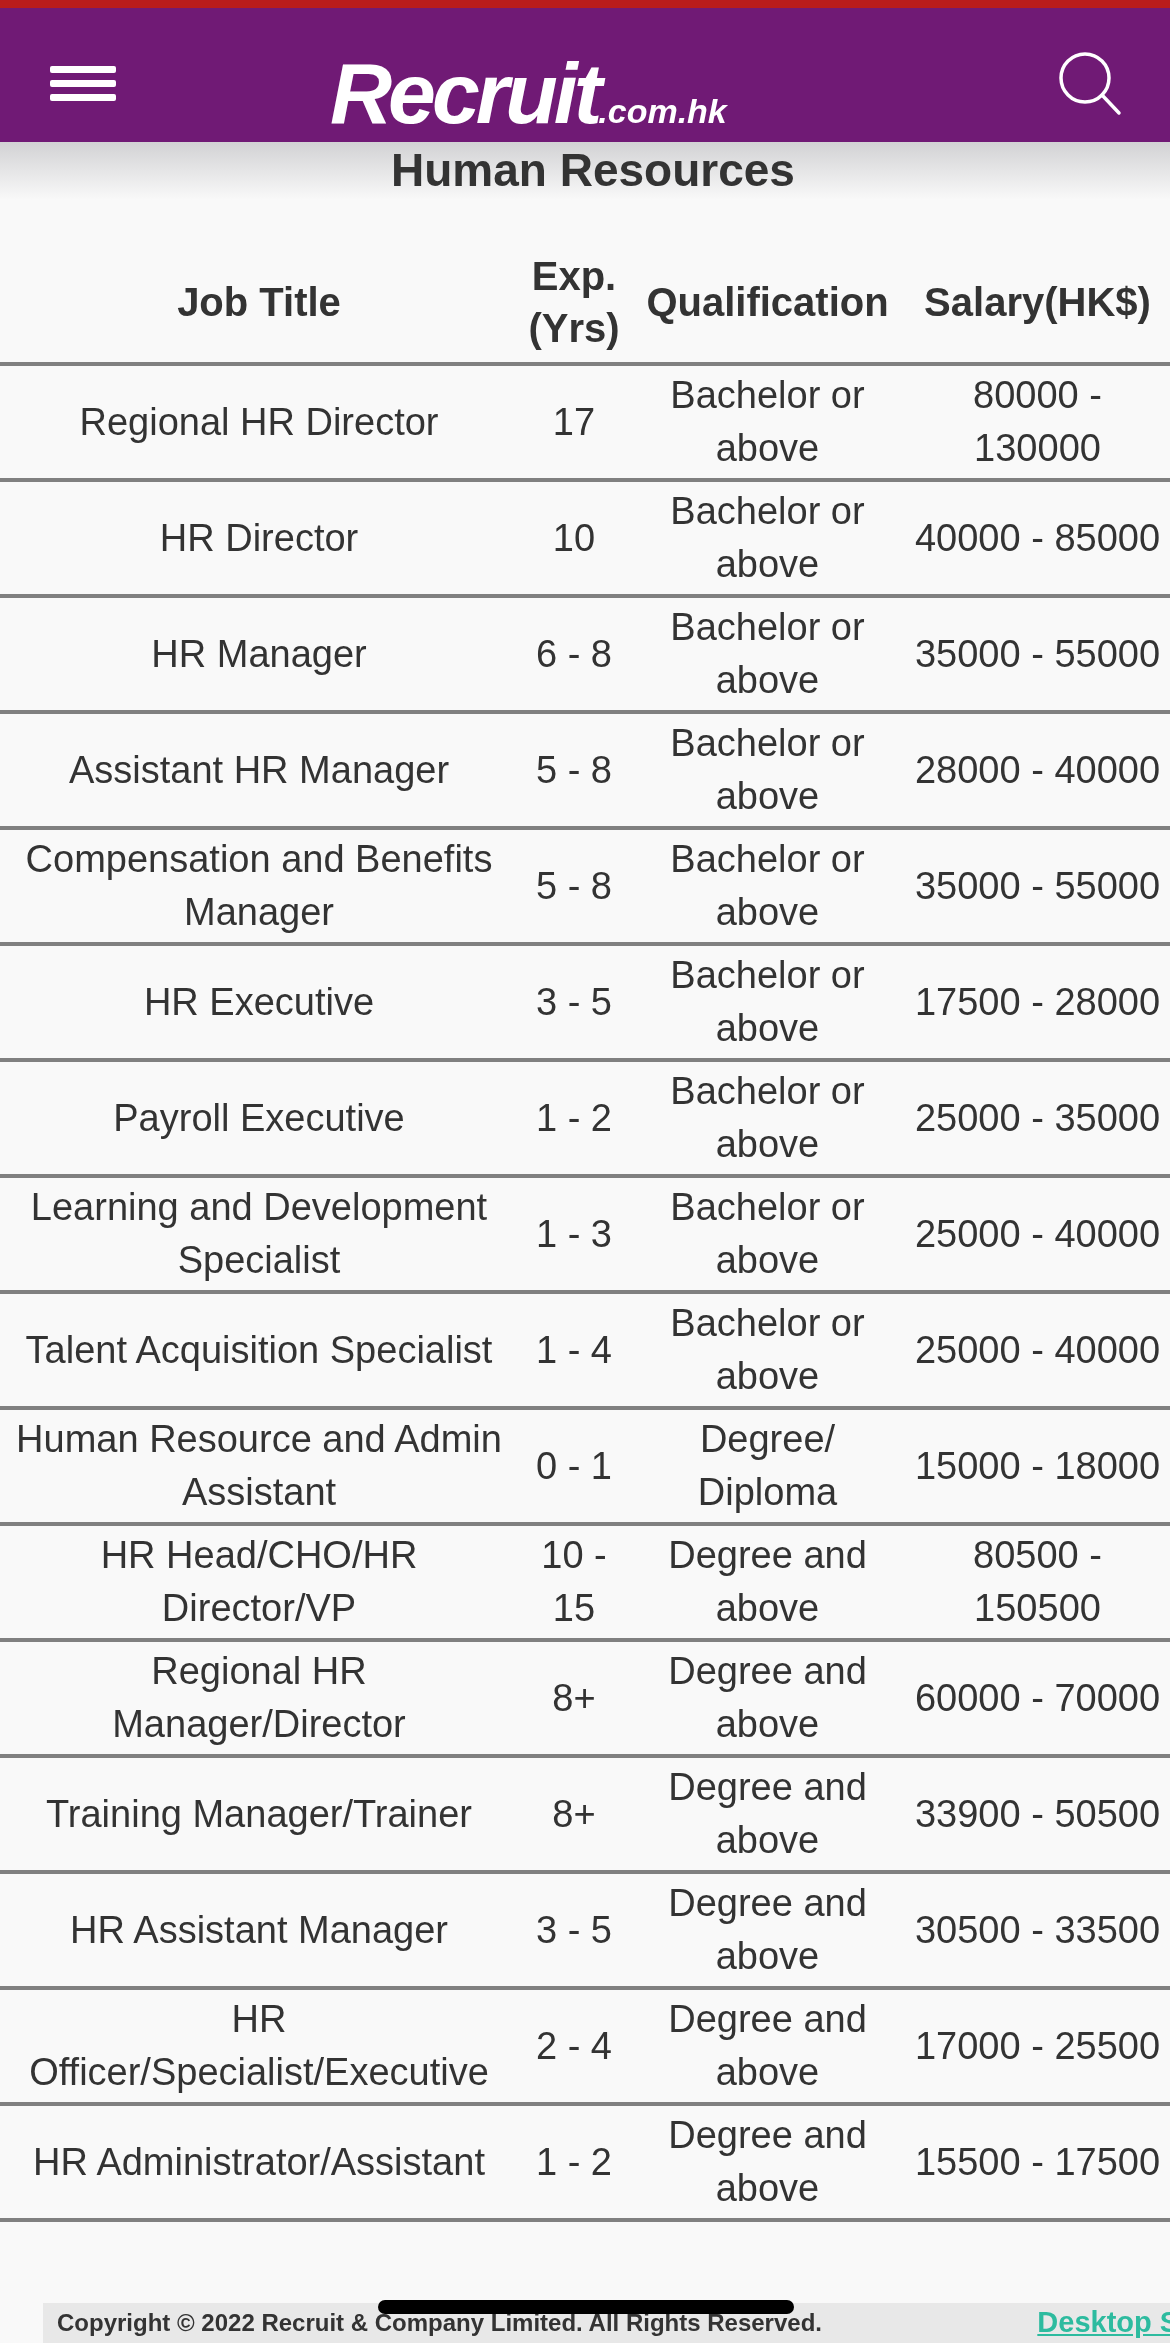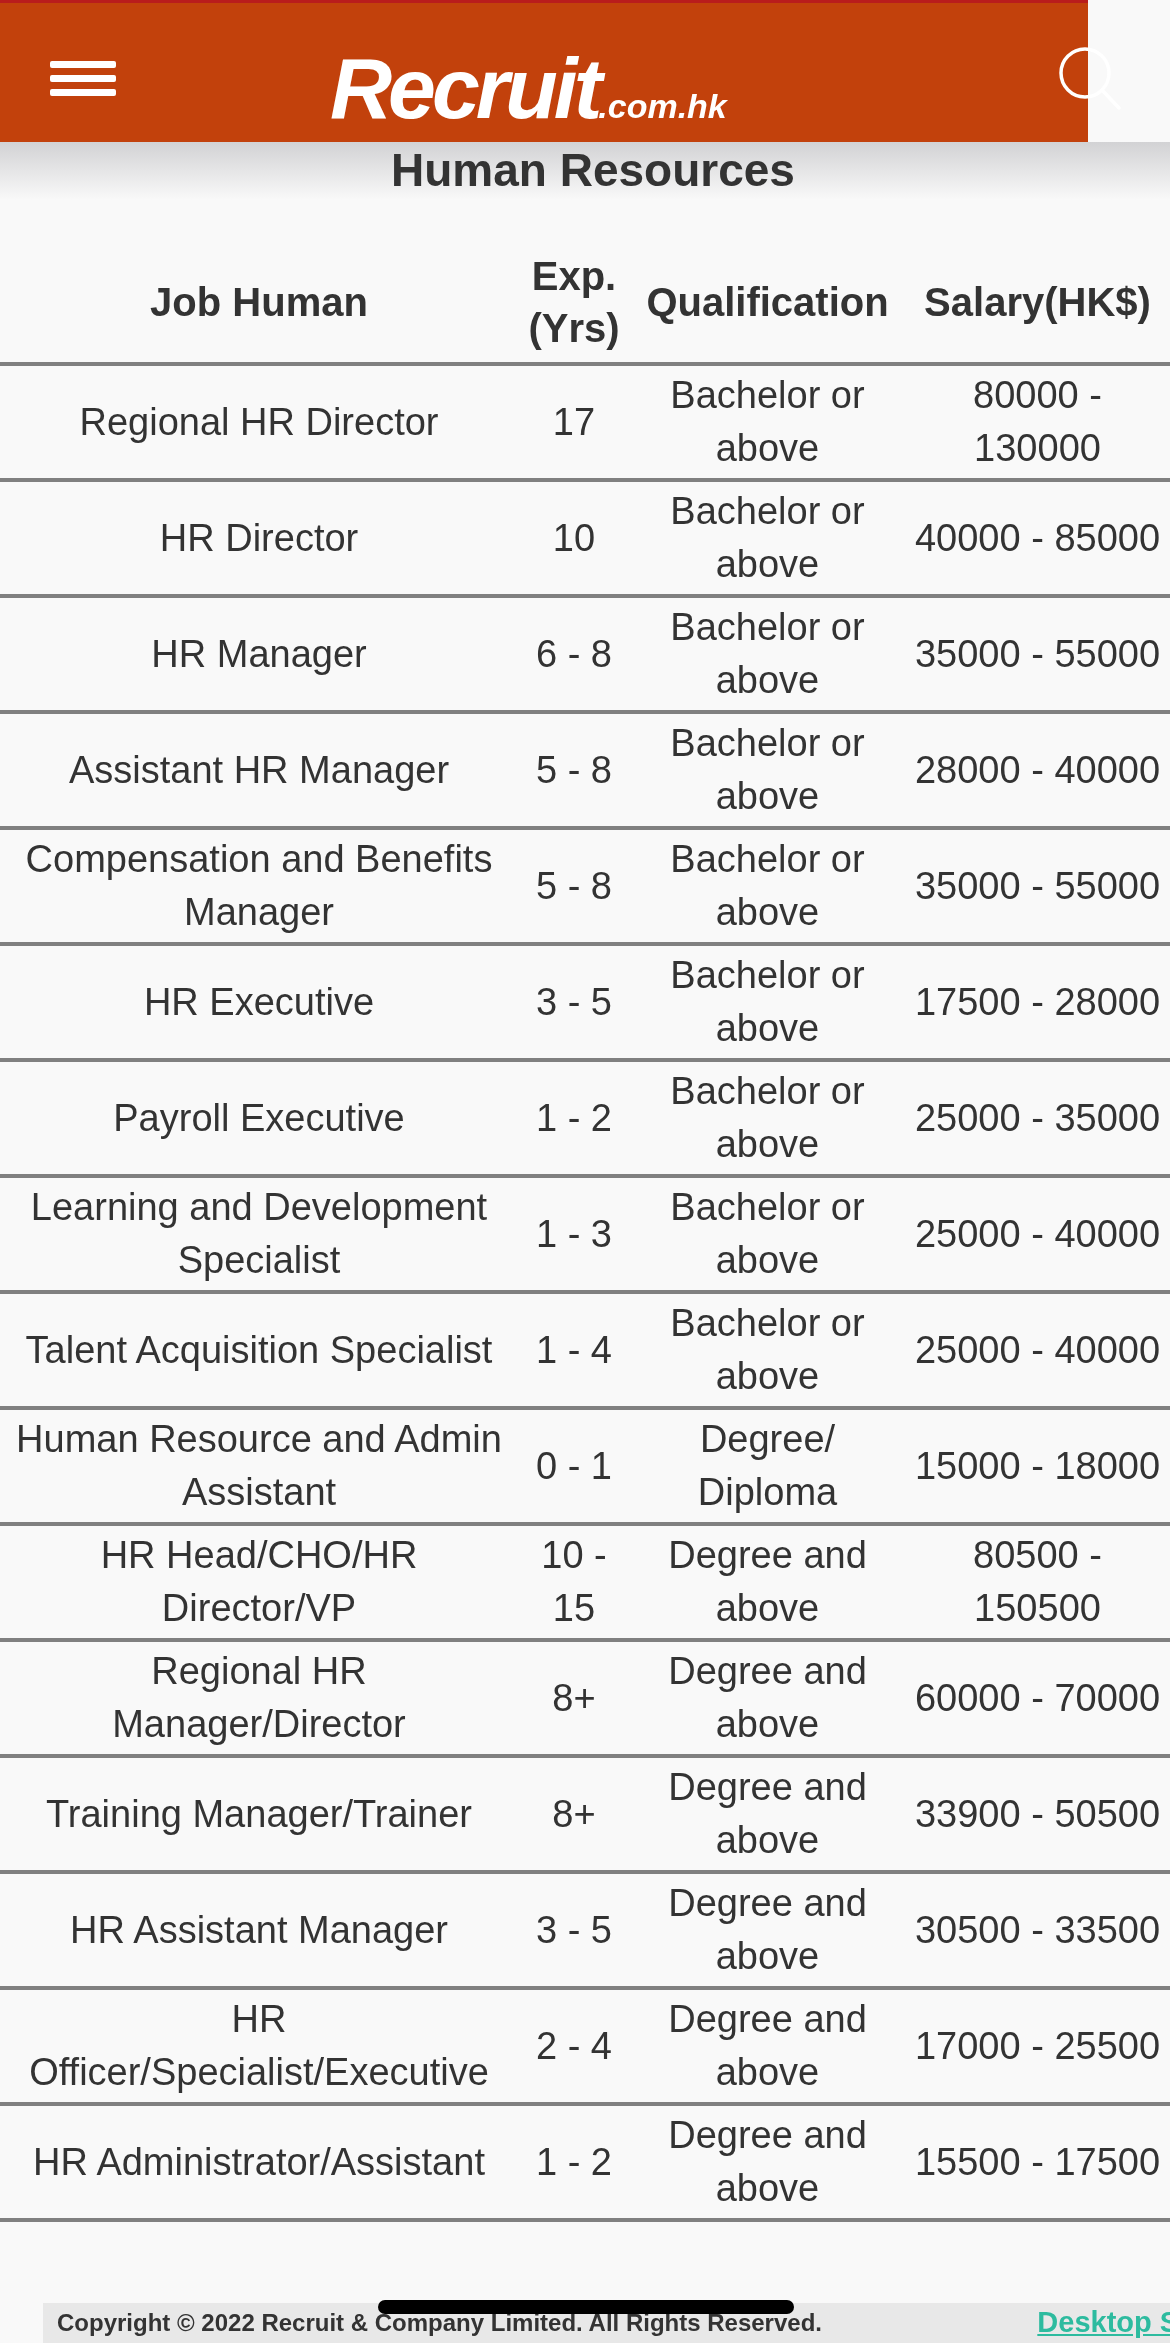--- a/index.html
+++ b/index.html
@@ -1,17 +1,17 @@
 <!DOCTYPE html>
 <html><head>
 <meta charset="utf-8">
 <style>
   * { box-sizing: border-box; margin: 0; padding: 0; }
   html, body { width: 1170px; height: 2343px; overflow: hidden; background: #f9f9f9; font-family: "Liberation Sans", sans-serif; color: #333; }
-  .topbar { position: absolute; left: 0; top: 0; width: 1088px; height: 142px; background: #c2410c; border-top: 3px solid #b91c1c; }
+  .topbar { position: absolute; left: 0; top: 0; width: 1170px; height: 142px; background: #701a75; border-top: 8px solid #b91c1c; }
   .menu-btn { position: absolute; left: 50px; top: 58px; width: 66px; height: 36px; cursor: pointer; }
   .menu-btn span { display: block; height: 7px; background: #fff; border-radius: 2px; margin-bottom: 7px; }
   .logo { position: absolute; left: 330px; top: 36px; height: 76px; color: #fff; font-style: italic; font-weight: bold; white-space: nowrap; }
   .logo .big { font-size: 86px; letter-spacing: -4px; font-family: "Liberation Sans", sans-serif; }
   .logo .small { font-size: 34px; }
   .search-btn { position: absolute; left: 1055px; top: 42px; width: 70px; height: 66px; cursor: pointer; }
   .title-bar { position: absolute; left: 0; top: 142px; width: 1170px; height: 58px; background: linear-gradient(#d2d2d4, #f9f9f9); text-align: center; padding-left: 16px; }
   .title-bar h1 { font-size: 46px; font-weight: bold; line-height: 56px; color: #333; }
   table { position: absolute; left: 0; top: 242px; width: 1170px; border-collapse: collapse; }
   th { font-size: 40px; font-weight: bold; height: 122px; text-align: center; vertical-align: middle; line-height: 52px; border-bottom: 4px solid #808080; color: #333; }
@@ -45,21 +45,21 @@
   </div>
 </div>
 
 <div class="title-bar">
   <h1>Human Resources</h1>
 </div>
 
 <table>
   <thead>
     <tr>
-      <th class="c1">Job Human</th>
+      <th class="c1">Job Title</th>
       <th class="c2">Exp. (Yrs)</th>
       <th class="c3">Qualification</th>
       <th class="c4">Salary(HK$)</th>
     </tr>
   </thead>
   <tbody id="tbody">
       <tr>
         <td class="c1">Regional HR Director</td>
         <td class="c2">17</td>
         <td class="c3">Bachelor or above</td>

